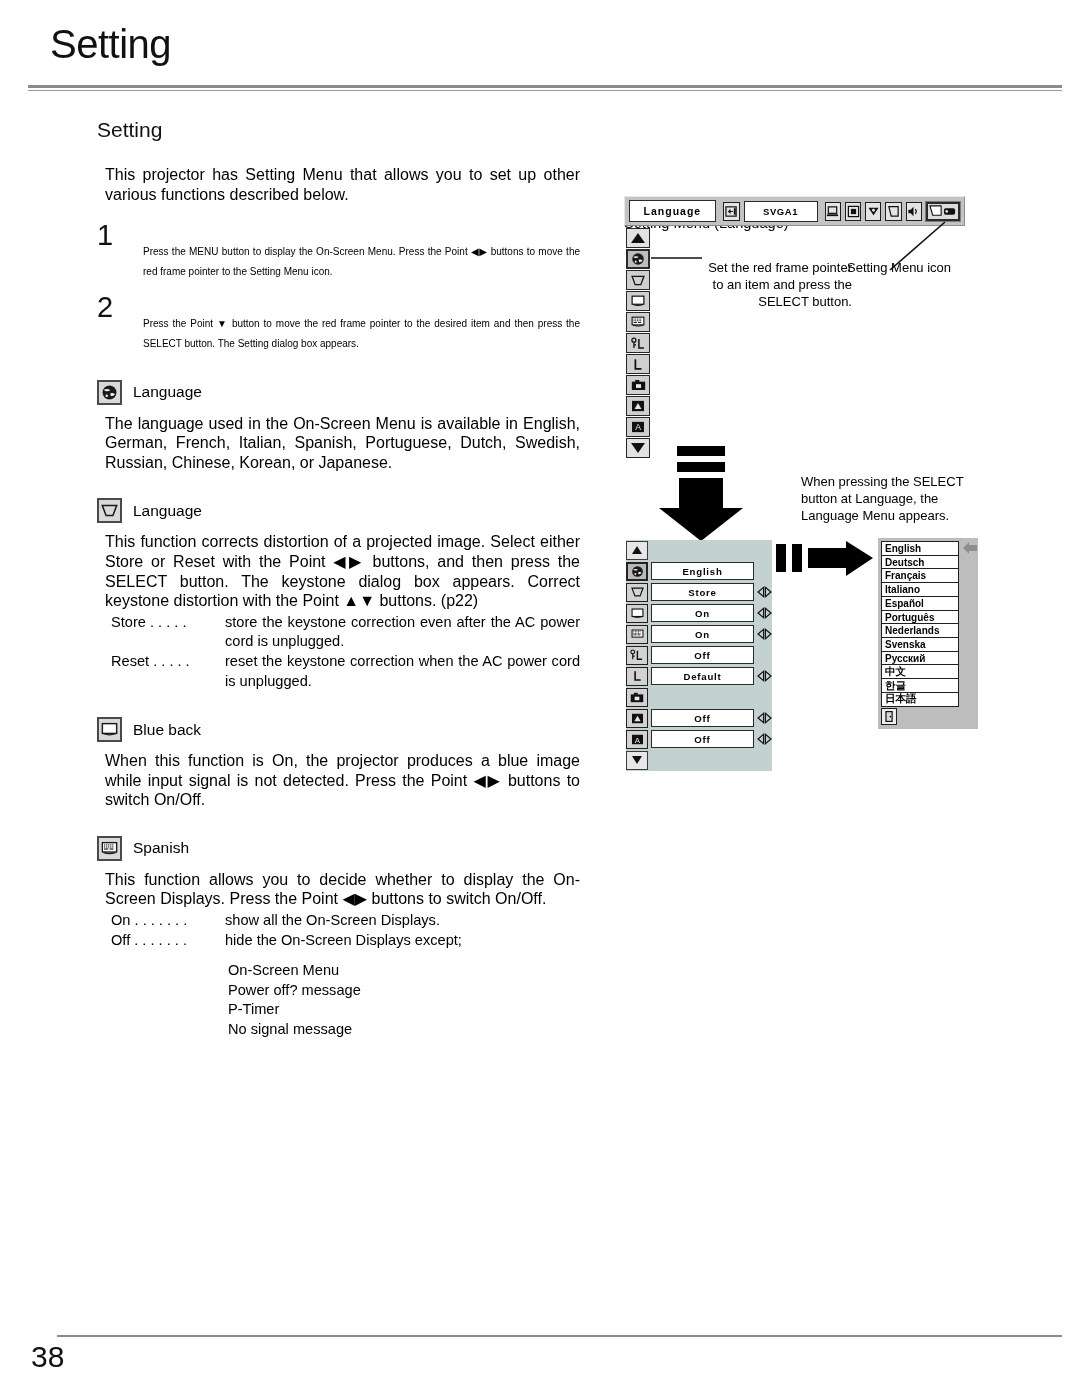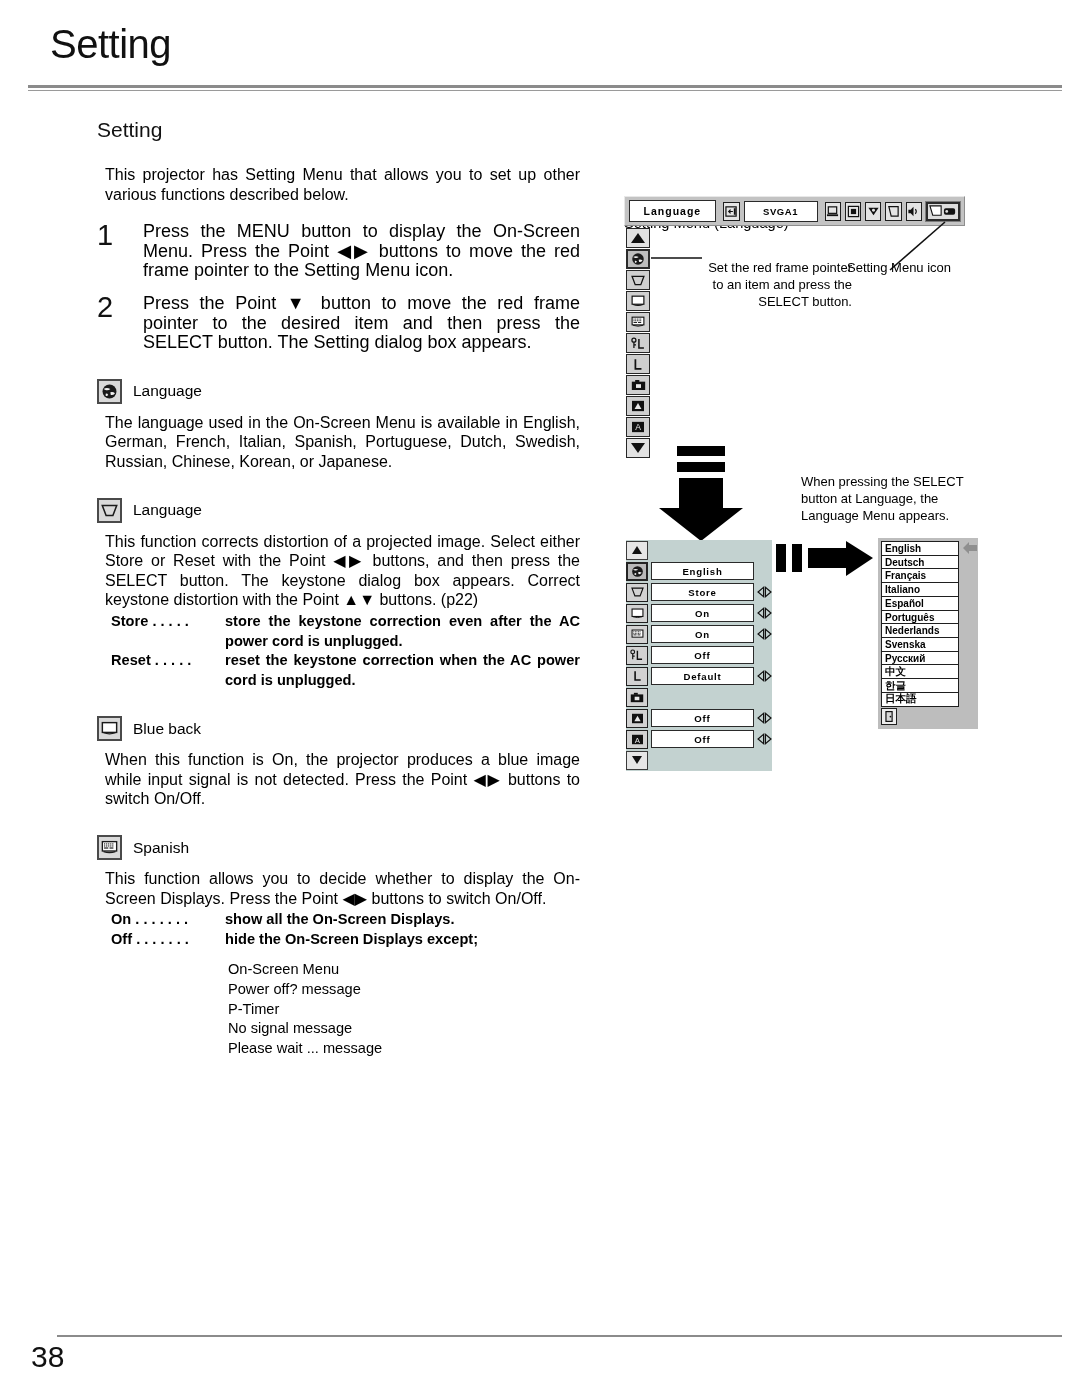--- a/index.html
+++ b/index.html
@@ -81,23 +81,24 @@
   .step-num {
     width: 46px;
     flex: 0 0 46px;
     font-size: 29px;
     line-height: 22px;
     padding-top: 2px;
     color: #111;
   }
   .step-body {
     flex: 1 1 auto;
-    font-size: 18px;
+    font-size: 10px;
     line-height: 19.6px;
     text-align: justify;
+    margin-top: 20px;
   }
 
   
   .feature-head {
     display: flex;
     align-items: center;
     margin-top: 26px;
     margin-bottom: 9px;
   }
   .icon-box {
@@ -115,21 +116,21 @@
     margin-left: 11px;
     font-size: 15.5px;
     color: #000;
   }
 
   .sub-list {
     margin-top: 2px;
     font-size: 14.6px;
     line-height: 19.6px;
   }
-  .sub-row { display: flex; font-weight: bold; }
+  .sub-row { display: flex; }
   .sub-key {
     flex: 0 0 128px;
     padding-left: 14px;
     box-sizing: border-box;
     white-space: nowrap;
   }
   .sub-val { flex: 1 1 auto; text-align: justify; }
   .indent-block {
     margin-top: 11px;
     padding-left: 131px;
@@ -475,21 +476,20 @@
         <span>. . . . . . .</span>
       </div>
       <div class="sub-val">hide the On-Screen Displays except;</div>
     </div>
   </div>
   <div class="indent-block">
     <div>On-Screen Menu</div>
     <div> Power off?  message</div>
     <div>P-Timer</div>
     <div> No signal  message</div>
-    <div> Please wait ...  message</div>
   </div>
 
 </div>
 
 <div class="caption" style="position:absolute;left:624px;top:170px;margin-top:45px;">Setting Menu (Language)</div>
 
 <div class="osd-topbar">
   <div class="osd-title-box">Language</div>
   <div class="osd-sep"></div>
   <div class="mini-icon">

